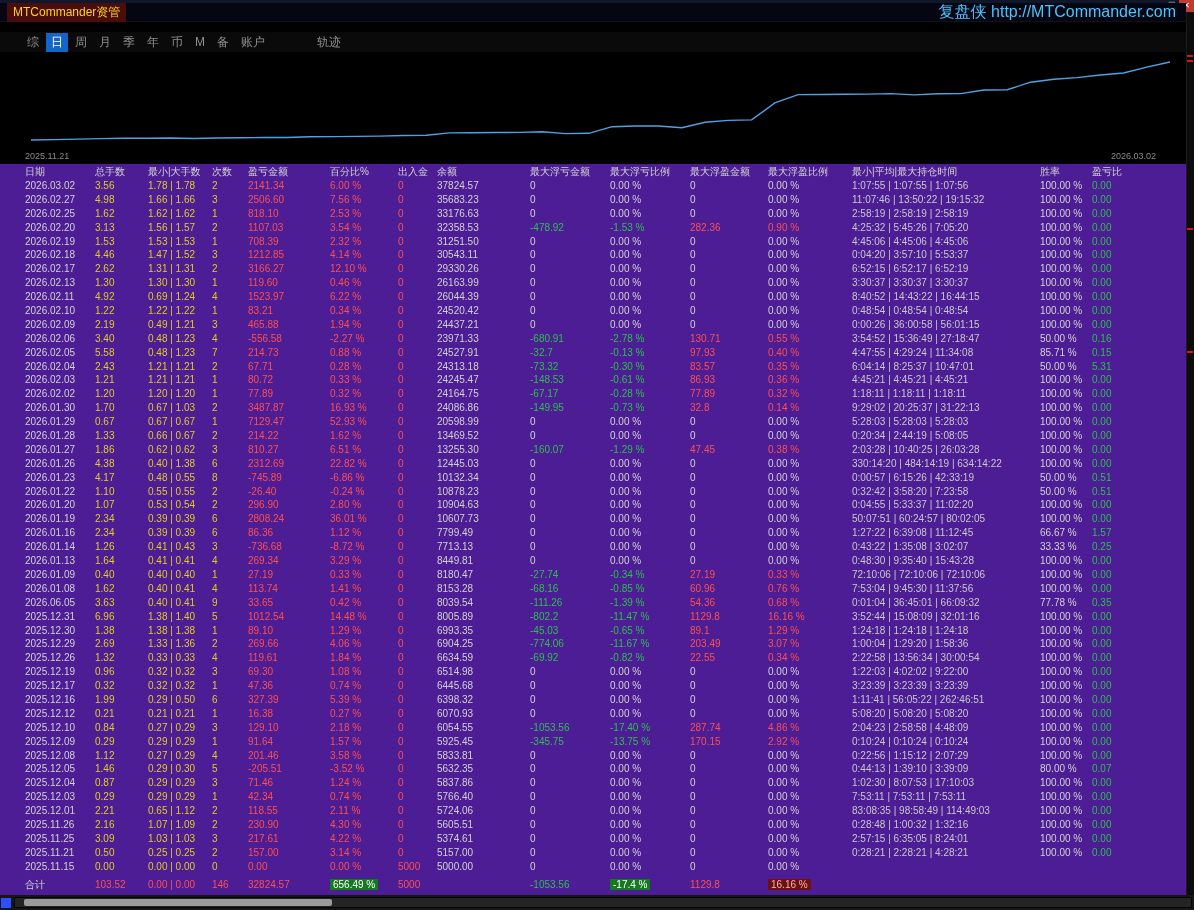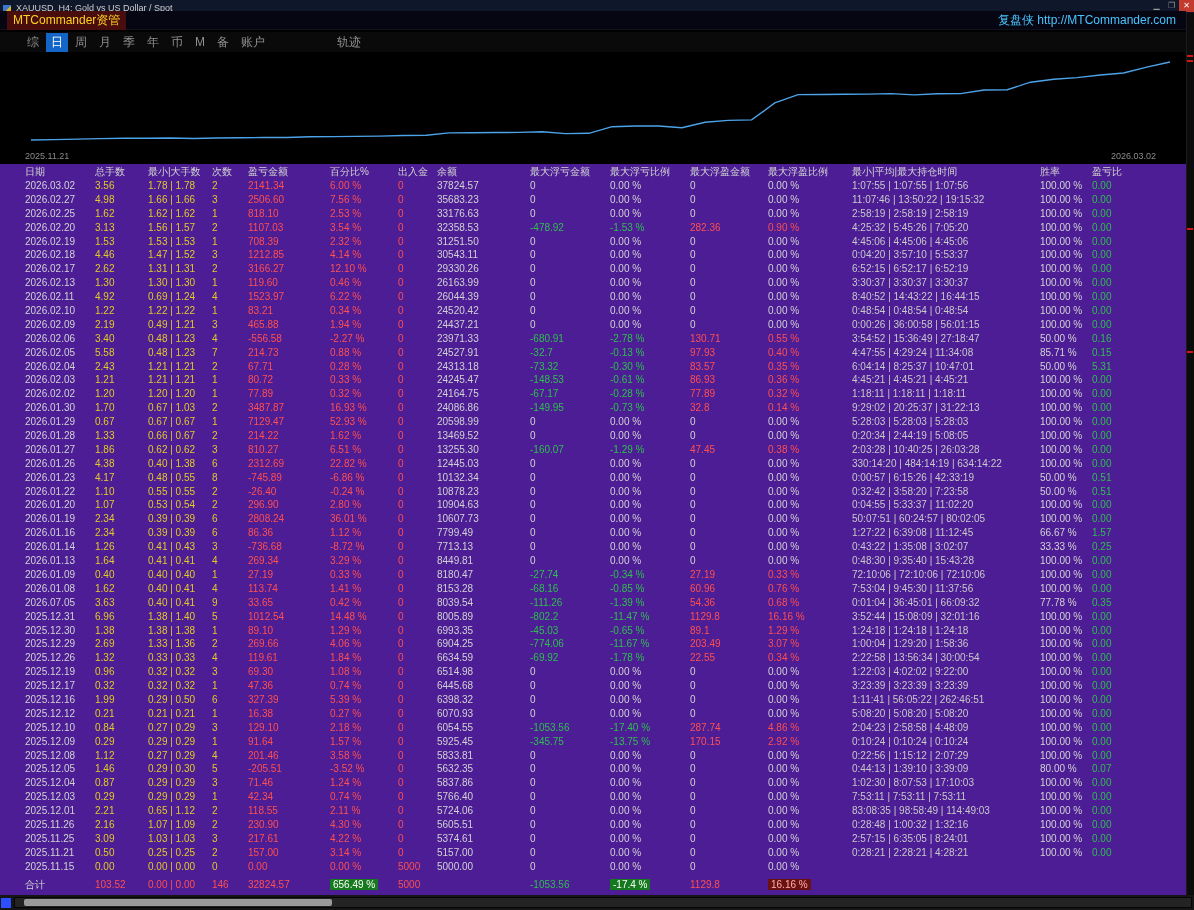--- a/index.html
+++ b/index.html
@@ -9,33 +9,33 @@
 
   
   .topbar{position:absolute;top:0;left:0;right:0;height:13px;background:#0f172a;
     color:#cfcfcf;font-size:9px;display:flex;align-items:flex-end;padding-left:3px;gap:5px}
   .sym-icon{width:8px;height:8px;background:linear-gradient(135deg,#3a78d0 50%,#d8b030 50%);display:inline-block}
   .win-controls{position:absolute;right:0;top:0;height:12px;display:flex}
   .win-controls span{width:15px;text-align:center;font-size:8px;color:#9a9a9a;line-height:12px;cursor:pointer}
   .win-controls .close{background:#c23b2e;color:#fff;width:15px}
 
   
-  .paneltitle{position:absolute;top:11px;left:0;right:8px;height:19px;background:#060612;
+  .paneltitle{position:absolute;top:3px;left:0;right:8px;height:19px;background:#060612;
     display:flex;align-items:center;justify-content:space-between;padding:0 10px 0 7px;
     border-bottom:1px solid #10101f}
   .panel-name{background:var(--panel_title_bg);color:var(--panel_title_text);font-size:12px;padding:1px 6px}
-  .panel-site{color:var(--cyan);font-size:12px}
+  .panel-site{color:var(--cyan);font-size:16px}
 
   
   .toolbar{position:absolute;top:32px;left:0;right:8px;height:20px;background:#0a0a0a;
     display:flex;align-items:center;padding-left:22px;gap:2px}
   .tabs{display:flex;gap:2px;align-items:center}
   .tab{min-width:20px;padding:1px 5px;text-align:center;font-size:12px;color:#8f8f8f;cursor:pointer;white-space:nowrap}
   .tab.active{background:var(--tab_active);color:#fff}
-  .tab.far{margin-left:60px}
+  .tab.far{margin-left:40px}
 
   
   .chart{position:absolute;top:52px;left:0;right:8px;height:112px;background:#000}
   .chart svg{position:absolute;left:25px;top:2px}
   .chart .cl{position:absolute;bottom:3px;font-size:9px;color:#8a8a8a}
   .cl.left{left:25px}
   .cl.right{right:30px}
 
   
   .table{position:absolute;top:164px;left:0;right:8px;bottom:15px;background:#4c1d95;font-size:10px}
@@ -628,21 +628,21 @@
           <div class="cell c7 w">8153.28</div>
           <div class="cell c8 g">-68.16</div>
           <div class="cell c9 g">-0.85 %</div>
           <div class="cell c10 r">60.96</div>
           <div class="cell c11 r">0.76 %</div>
           <div class="cell c12 t">7:53:04 | 9:45:30 | 11:37:56</div>
           <div class="cell c13 w">100.00 %</div>
           <div class="cell c14 g">0.00</div>
         </div>
         <div class="trow">
-          <div class="cell c0 w">2026.07.05</div>
+          <div class="cell c0 w">2026.06.05</div>
           <div class="cell c1 y">3.63</div>
           <div class="cell c2 y">0.40 | 0.41</div>
           <div class="cell c3 y">9</div>
           <div class="cell c4 r">33.65</div>
           <div class="cell c5 r">0.42 %</div>
           <div class="cell c6 r">0</div>
           <div class="cell c7 w">8039.54</div>
           <div class="cell c8 g">-111.26</div>
           <div class="cell c9 g">-1.39 %</div>
           <div class="cell c10 r">54.36</div>
@@ -705,21 +705,21 @@
         <div class="trow">
           <div class="cell c0 w">2025.12.26</div>
           <div class="cell c1 y">1.32</div>
           <div class="cell c2 y">0.33 | 0.33</div>
           <div class="cell c3 y">4</div>
           <div class="cell c4 r">119.61</div>
           <div class="cell c5 r">1.84 %</div>
           <div class="cell c6 r">0</div>
           <div class="cell c7 w">6634.59</div>
           <div class="cell c8 g">-69.92</div>
-          <div class="cell c9 g">-1.78 %</div>
+          <div class="cell c9 g">-0.82 %</div>
           <div class="cell c10 r">22.55</div>
           <div class="cell c11 r">0.34 %</div>
           <div class="cell c12 t">2:22:58 | 13:56:34 | 30:00:54</div>
           <div class="cell c13 w">100.00 %</div>
           <div class="cell c14 g">0.00</div>
         </div>
         <div class="trow">
           <div class="cell c0 w">2025.12.19</div>
           <div class="cell c1 y">0.96</div>
           <div class="cell c2 y">0.32 | 0.32</div>

